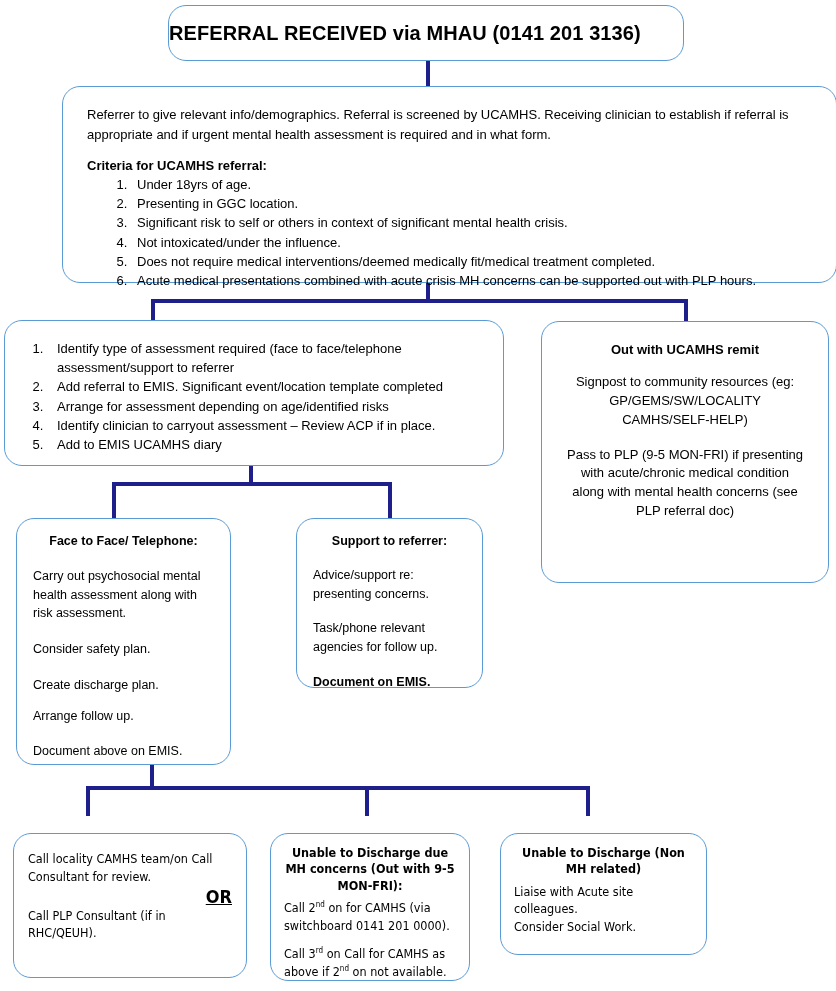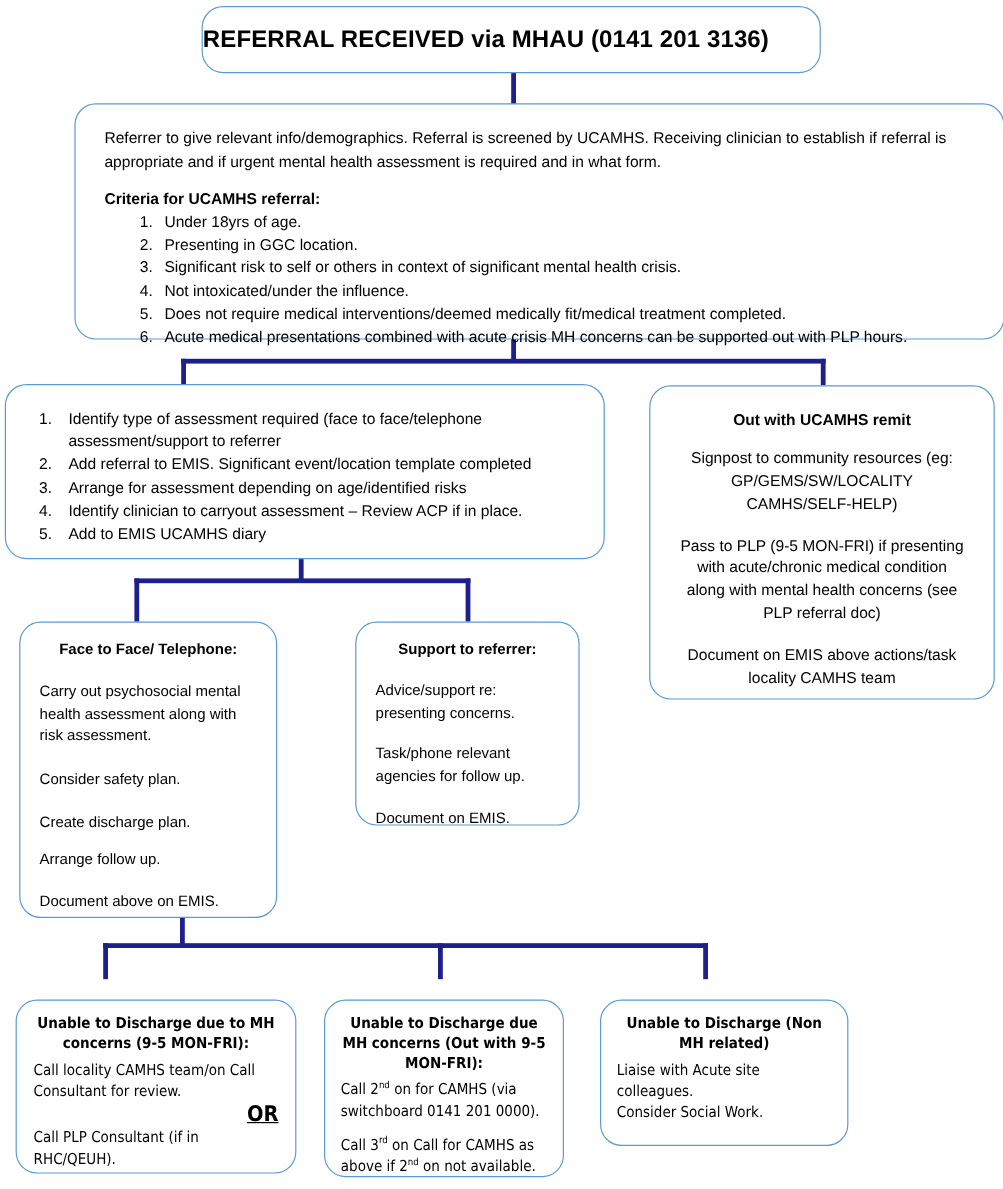--- a/index.html
+++ b/index.html
@@ -172,47 +172,45 @@
         <li>Add to EMIS UCAMHS diary</li>
       </ol>
     </div>
   </div>
 
   <div class="box round-lg" style="left:541px;top:321px;width:288px;height:262px;">
     <div style="padding:20px 22px;">
       <p class="c-head">Out with UCAMHS remit</p>
       <p class="c-para sp" style="margin-top:16px;">Signpost to community resources (eg: GP/GEMS/SW/LOCALITY CAMHS/SELF-HELP)</p>
       <p class="c-para sp" style="margin-top:16px;">Pass to PLP (9-5 MON-FRI) if presenting with acute/chronic medical condition along with mental health concerns (see PLP referral doc)</p>
-      <p class="c-para sp" style="margin-top:16px;">Document on EMIS above actions/task locality CAMHS team</p>
     </div>
   </div>
 
   <div class="box round-lg" style="left:16px;top:518px;width:215px;height:247px;">
     <div style="padding:14px 16px;">
       <p class="l-head">Face to Face/ Telephone:</p>
       <p class="l-para" style="margin-top:17px;">Carry out psychosocial mental health assessment along with risk assessment.</p>
       <p class="l-para sp" style="margin-top:17px;">Consider safety plan.</p>
       <p class="l-para sp" style="margin-top:17px;">Create discharge plan.</p>
       <p class="l-para sp" style="">Arrange follow up.</p>
       <p class="l-para sp" style="margin-top:17px;">Document above on EMIS.</p>
     </div>
   </div>
 
   <div class="box round-lg" style="left:296px;top:518px;width:187px;height:170px;">
     <div style="padding:14px 16px;">
       <p class="l-head">Support to referrer:</p>
       <p class="l-para" style="margin-top:16px;">Advice/support re: presenting concerns.</p>
       <p class="l-para sp" style="margin-top:16px;">Task/phone relevant agencies for follow up.</p>
-      <p class="l-para sp" style="margin-top:16px;">Document on EMIS.</p>
+      <p class="l-para sp" style="margin-top:16px;font-weight:bold;">Document on EMIS.</p>
     </div>
   </div>
 
   <div class="box round-lg narrowtext" style="left:13px;top:833px;width:234px;height:145px;">
     <div style="padding:11px 14px;">
-      <p class="n-head">Unable to Discharge due to MH concerns (9-5 MON-FRI):</p>
       <p class="n-para" style="margin-top:5px;">Call locality CAMHS team/on Call Consultant for review.</p>
       <p class="n-ctr-bold">OR</p>
       <p class="n-para">Call PLP Consultant (if in RHC/QEUH).</p>
     </div>
   </div>
 
   <div class="box round-lg narrowtext" style="left:270px;top:833px;width:200px;height:148px;">
     <div style="padding:11px 13px;">
       <p class="n-head">Unable to Discharge due MH concerns (Out with 9-5 MON-FRI):</p>
       <p class="n-para" style="margin-top:5px;"><span>Call 2</span><sup>nd</sup><span> on for CAMHS (via switchboard 0141 201 0000).</span></p>

